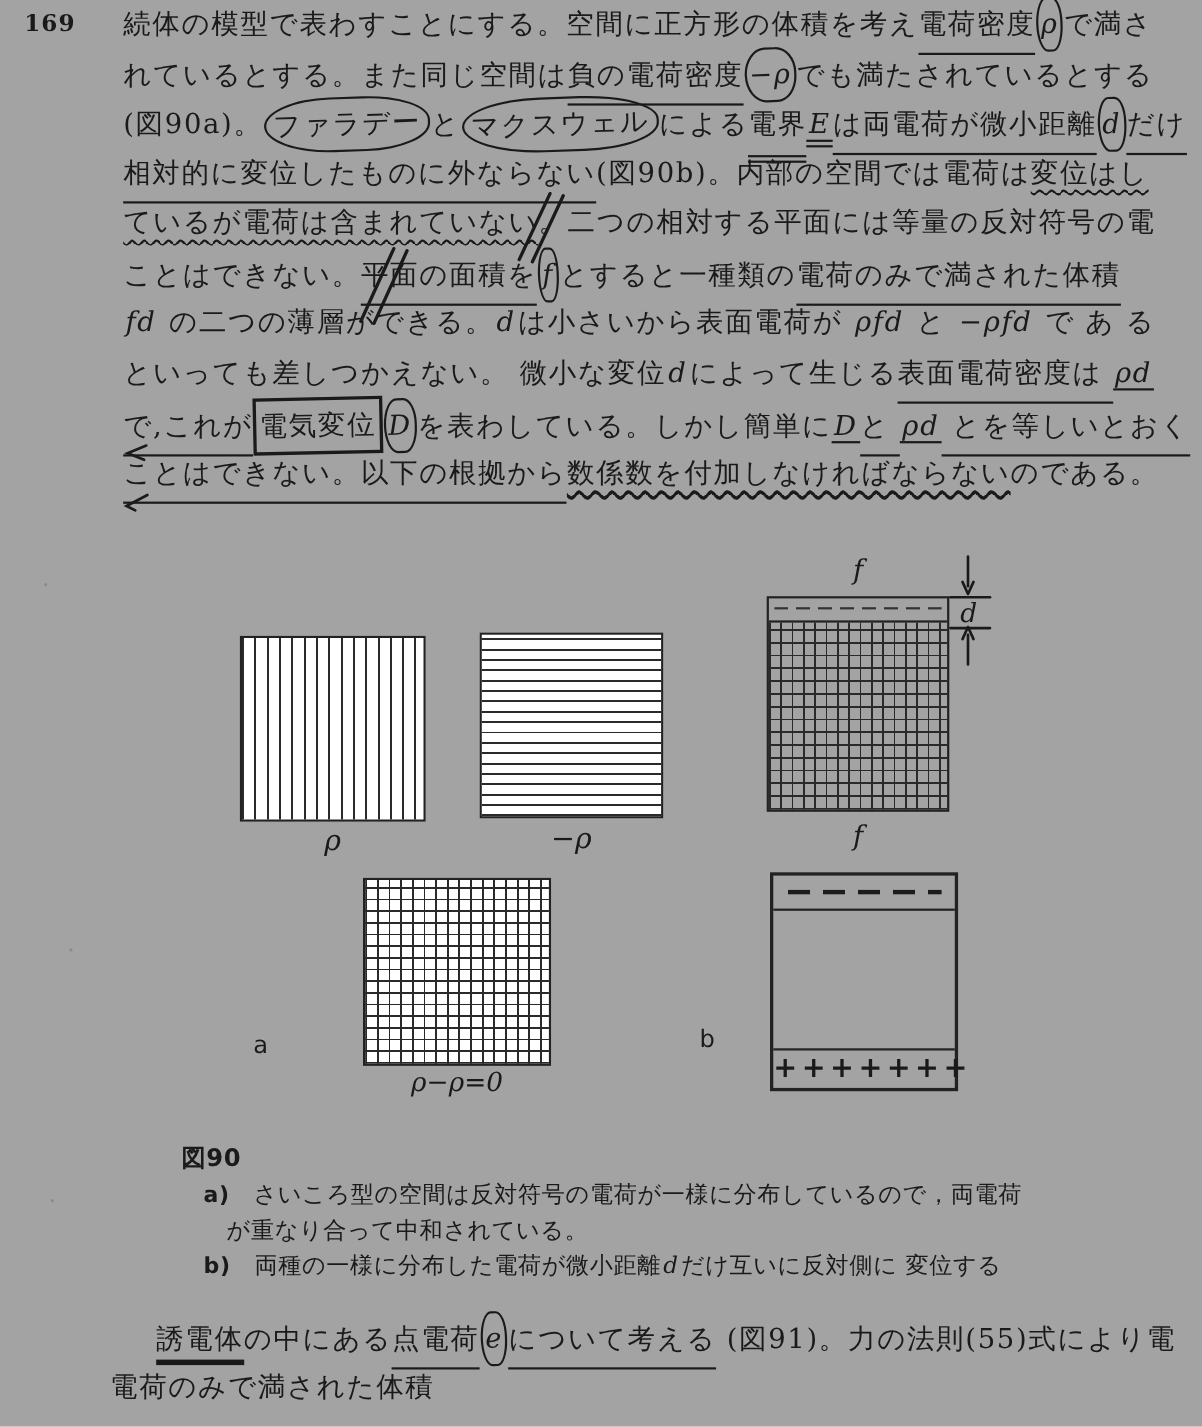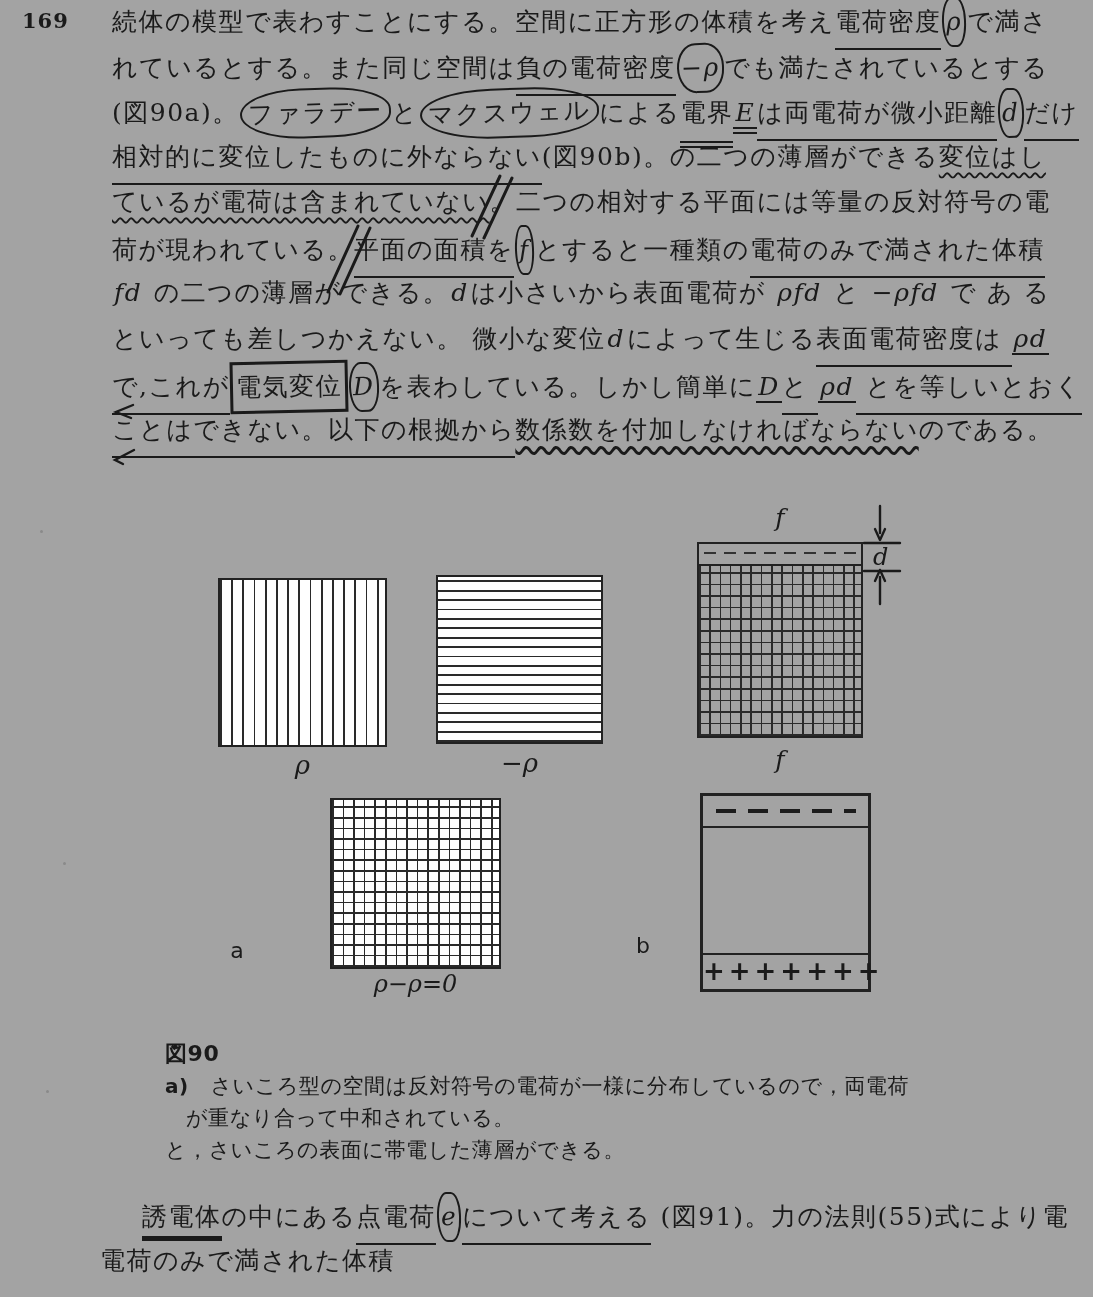--- a/index.html
+++ b/index.html
@@ -14,21 +14,21 @@
   
   .para{position:absolute; font-size:25px; letter-spacing:1.5px;}
   .para .tline{height:45.5px; line-height:45.5px; white-space:nowrap;}
   .p1{left:112px; top:-3px; width:960px;}
   .p2{left:100px; top:1192px; width:960px;}
   .p2 .tline:first-child{padding-left:42px;}
 
   
   .caption{position:absolute; left:165px; top:1040px; width:800px; font-size:21px; letter-spacing:0.6px;}
   .cap-title{font-family:"DejaVu Sans","Liberation Sans",sans-serif; font-weight:bold; font-size:22px; height:30px; line-height:28px;}
-  .caption .tline{height:32px; line-height:32px; white-space:nowrap;}
+  .caption .tline{height:32px; line-height:32px; white-space:nowrap;margin-left:20px;}
   .caption .tline:nth-child(2), .caption .tline:nth-child(4){padding-left:21px;}
 
   
   .sg-u{border-bottom:2.5px solid var(--ink); padding-bottom:12px;}
   .sg-ut{border-bottom:5px solid var(--ink); padding-bottom:5px;}
   .sg-u2{border-bottom:7px double var(--ink); padding-bottom:14px;}
   .sg-w{text-decoration:underline wavy 2px var(--ink); text-underline-offset:7px;}
   .sg-z{text-decoration:underline wavy 2.8px var(--ink); text-underline-offset:8px;font-family:Liberation Mono, monospace;}
   .sg-ci{display:inline-block; border:2.8px solid var(--ink); border-radius:50% 50% 48% 52% / 62% 58% 60% 64%; padding:0 6px; margin:0 1px; transform:rotate(-2deg);}
   .sg-bx{display:inline-block; border:3px solid var(--ink); padding:0 3px; transform:rotate(-1.2deg);}
@@ -76,23 +76,23 @@
 <body>
 
 <div class="page">
 
   <div class="pagenum">169</div>
 
   <div class="para p1">
       <div class="tline"><span class="">続体の模型で表わすことにする。空間に正方形の体積を考え</span><span class="sg-u">電荷密度</span><span class="sg-ci sg-m">ρ</span><span class="">で満さ</span></div>
       <div class="tline"><span class="">れているとする。また同じ空間は</span><span class="sg-u">負の電荷密度</span><span class="sg-ci sg-m">−ρ</span><span class="">でも満たされているとする</span></div>
       <div class="tline"><span class="">(図90a)。</span><span class="sg-ci">ファラデー</span><span class="">と</span><span class="sg-ci">マクスウェル</span><span class="">による</span><span class="sg-u2">電界</span><span class="sg-u2 sg-m">E</span><span class="sg-u">は両電荷が</span><span class="sg-u">微小距離</span><span class="sg-ci sg-m">d</span><span class="sg-u">だけ</span></div>
-      <div class="tline"><span class="sg-u">相対的に変位したものに外ならない</span><span class="">(図90b)。の二つの薄層ができる</span><span class="sg-w">変位はし</span></div>
+      <div class="tline"><span class="sg-u">相対的に変位したものに外ならない</span><span class="">(図90b)。内部の空間では電荷は</span><span class="sg-w">変位はし</span></div>
       <div class="tline"><span class="sg-w">ているが電荷は含まれていない</span><span class="">。</span><span class="">二つの相対する平面には等量の反対符号の電</span></div>
-      <div class="tline"><span class="">荷が現われている。</span><span class="sg-u">平面の面積を</span><span class="sg-ci sg-m">f</span><span class="">とすると一種類の</span><span class="sg-u">電荷のみで満された体積</span></div>
+      <div class="tline"><span class="">ことはできない。</span><span class="sg-u">平面の面積を</span><span class="sg-ci sg-m">f</span><span class="">とすると一種類の</span><span class="sg-u">電荷のみで満された体積</span></div>
       <div class="tline"><span class="sg-m">fd</span><span class=""> の二つの薄層ができる。</span><span class="sg-m">d</span><span class="">は小さいから表面電荷が </span><span class="sg-m">ρfd</span><span class=""> と </span><span class="sg-m">−ρfd</span><span class=""> で あ る</span></div>
       <div class="tline"><span class="">といっても差しつかえない。 微小な変位</span><span class="sg-m">d</span><span class="">によって生じる</span><span class="sg-u">表面電荷密度は </span><span class="sg-u sg-m">ρd</span></div>
       <div class="tline"><span class="sg-u">で,これが</span><span class="sg-bx">電気変位</span><span class="sg-ci sg-m">D</span><span class="">を表わしている。しかし簡単に</span><span class="sg-u sg-m">D</span><span class="sg-u">と </span><span class="sg-u sg-m">ρd</span><span class="sg-u"> とを等しいとおく</span></div>
       <div class="tline"><span class="sg-u">ことはできない。以下の根拠から</span><span class="sg-z">数係数を付加しなければならない</span><span class="">のである。</span></div>
     </div>
 
   <div>
     <div class="sq sq-v"></div>
     <div class="sq sq-h"></div>
 
@@ -122,21 +122,21 @@
         <span class="plusrow">+++++++</span>
       </div>
     </div>
   </div>
 
   <div class="caption">
     <div class="cap-title">図90</div>
     <div>
         <div class="tline"><span class="sg-mk">a)</span><span class="">　さいころ型の空間は反対符号の電荷が一様に分布しているので，両電荷</span></div>
         <div class="tline"><span class="">が重なり合って中和されている。</span></div>
-        <div class="tline"><span class="">と，さいころの表面に帯電した薄層ができる。</span></div>
+        <div class="tline"><span class="sg-mk">b)</span><span class="">　両種の一様に分布した電荷が微小距離</span><span class="sg-m">d</span><span class="">だけ互いに反対側に 変位する</span></div>
       </div>
   </div>
 
   <div class="para p2">
       <div class="tline"><span class="sg-ut">誘電体</span><span class="">の中にある</span><span class="sg-u">点電荷</span><span class="sg-ci sg-m">e</span><span class="sg-u">について考える</span><span class=""> (図91)。力の法則(55)式により電</span></div>
       <div class="tline"><span class="">電荷のみで満された体積</span></div>
     </div>
 
   <div class="speck" style="left:40px;top:530px;"></div>
   <div class="speck" style="left:63px;top:862px;"></div>

